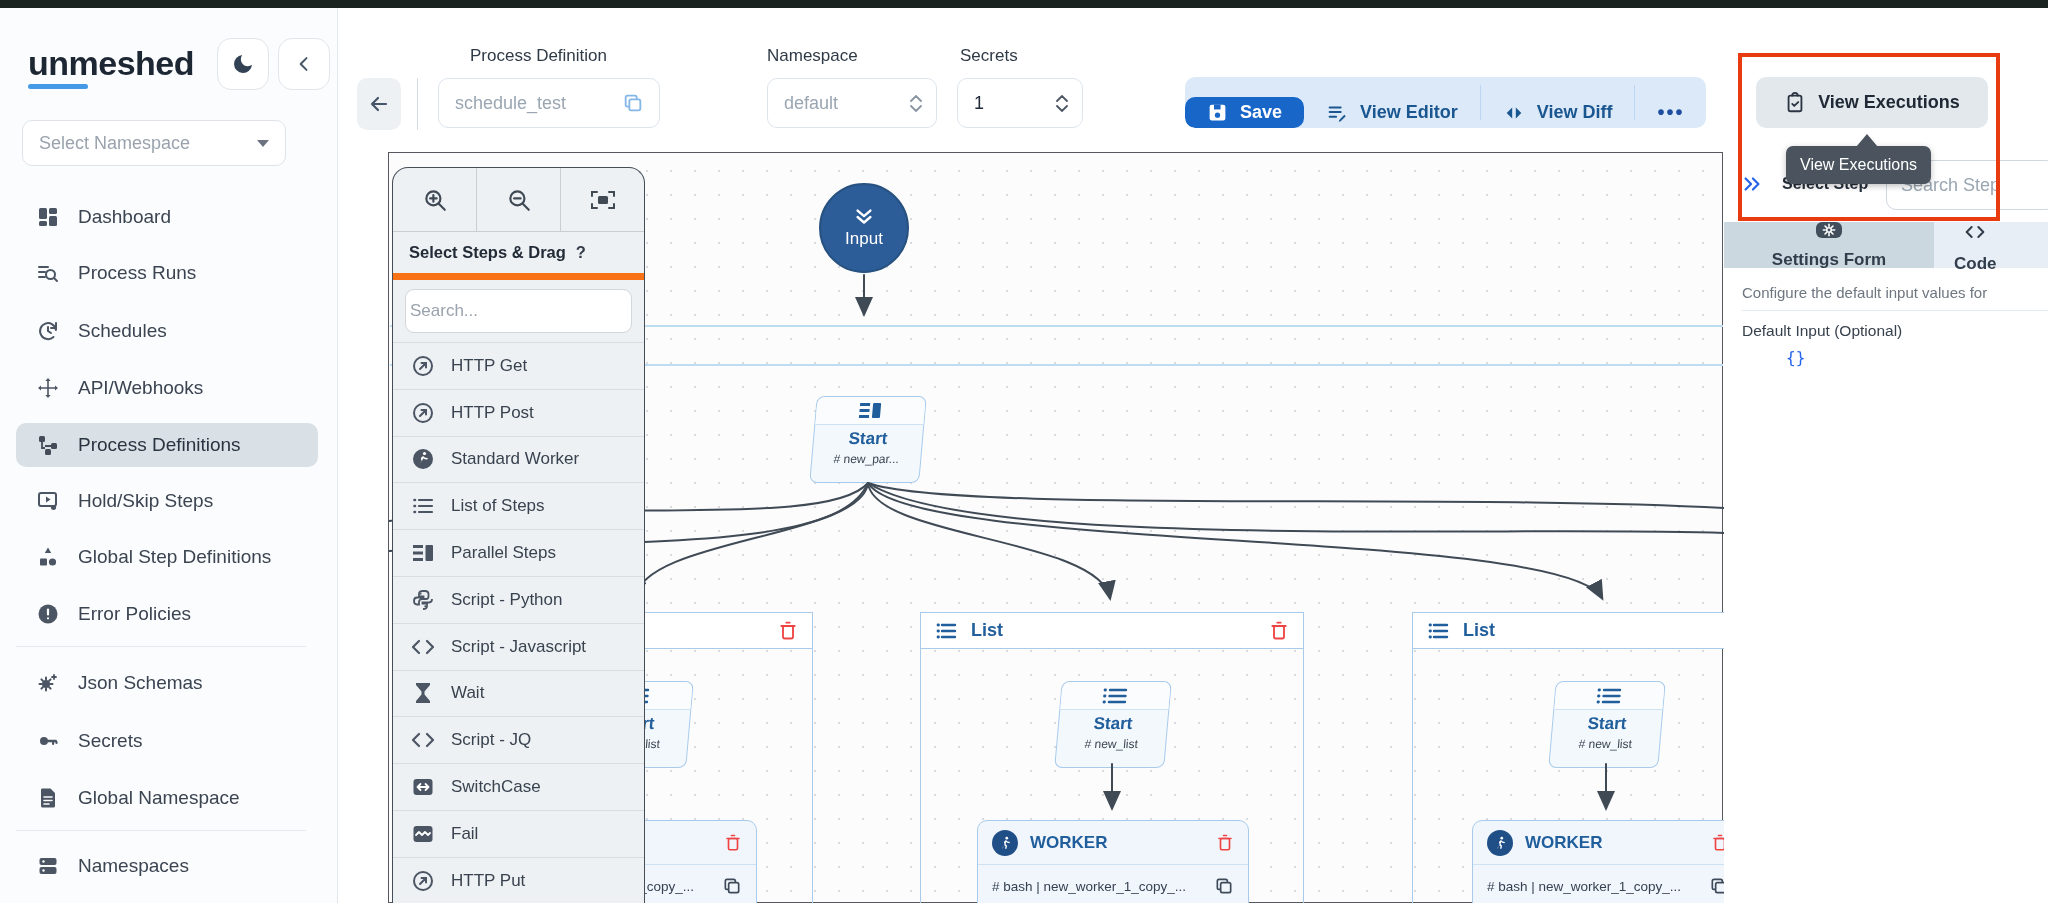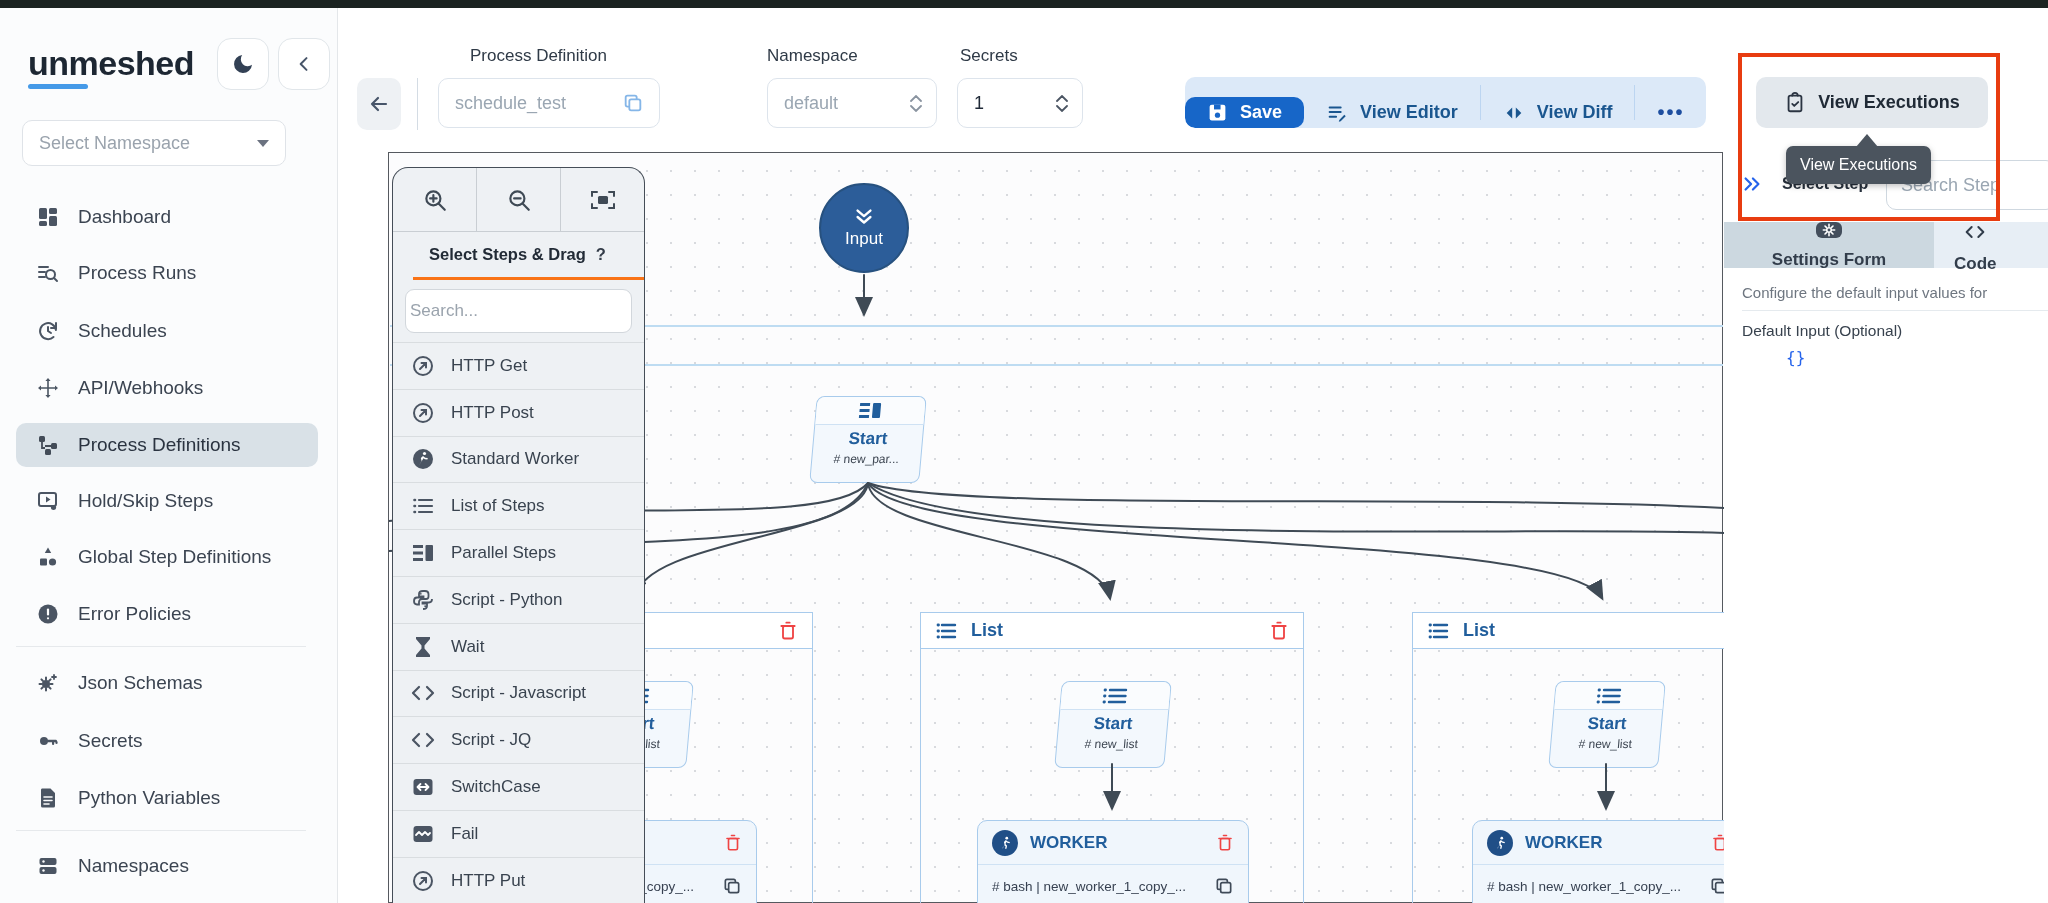--- a/index.html
+++ b/index.html
@@ -65,21 +65,21 @@
   .w-title { font-size:17px; font-weight:bold; color:#215e9c; }
   .w-foot { height:42px; display:flex; align-items:center; gap:10px; padding:0 14px; font-size:13.5px; color:#374151; white-space:nowrap; overflow:hidden; }
   .w-foot .copy { margin-left:auto; cursor:pointer; display:flex; }
   .runner-circle { width:26px; height:26px; border-radius:50%; background:#204f87; display:flex; align-items:center; justify-content:center; flex:0 0 26px; }
 
   
   .palette { left:392px; top:167px; width:253px; height:736px; background:#eef1f4; border:1.5px solid #454d57; border-bottom:none; border-radius:16px 16px 0 0; z-index:5; overflow:hidden; }
   .pal-zoomrow { height:64px; display:flex; align-items:stretch; border-bottom:1px solid #c9ced3; }
   .pal-zbtn { flex:1; display:flex; align-items:center; justify-content:center; cursor:pointer; }
   .pal-zbtn + .pal-zbtn { border-left:1px solid #c9ced3; }
-  .pal-title { height:48px; display:flex; align-items:center; gap:10px; padding:0 16px; font-size:16.5px; font-weight:600; color:#222b36; border-bottom:3px solid #f97316;margin-left:20px; }
+  .pal-title { height:48px; display:flex; align-items:center; gap:10px; padding:0 16px; font-size:16.5px; font-weight:600; color:#222b36; border-bottom:7px solid #f97316; }
   .pal-q { font-weight:bold; color:#333c48; }
   .pal-search-wrap { padding:9px 12px; }
   .pal-search { width:100%; height:44px; border:1.5px solid #d2d7dc; border-radius:9px; background:#ffffff; padding:0 4px; font-size:17px; color:#3a4350; outline:none; font-family:"Liberation Sans",sans-serif; }
   .pal-search::placeholder { color:#9aa3ad; }
   .p-item { height:46.8px; display:flex; align-items:center; gap:16px; padding-left:18px; font-size:17px; color:#39434f; border-top:1px solid #d9dde0; cursor:grab; }
   .p-item .picon { width:24px; height:24px; flex:0 0 24px; display:flex; align-items:center; justify-content:center; }
 
   
   .inspector { left:1724px; top:152px; width:324px; height:751px; background:#ffffff; z-index:4; }
   .insp-row1 { position:absolute; left:0; top:0; width:324px; height:64px; display:flex; align-items:center; }
@@ -230,21 +230,21 @@
         </span>
       <span>Secrets</span>
     </div>
     <div class="abs menu-item" style="top:768px;">
       <span class="micon">
           <svg width="24" height="24" viewBox="0 0 24 24">
             <path d="M6 2.5h8.5L19 7v13a1.5 1.5 0 0 1-1.5 1.5h-11A1.5 1.5 0 0 1 5 20V4a1.5 1.5 0 0 1 1-1.5z" fill="#4b5563"></path>
             <path d="M8 11h8M8 14.5h8M8 18h5" stroke="#fbfcfd" stroke-width="1.6" stroke-linecap="round"></path>
           </svg>
         </span>
-      <span>Python Variables</span>
+      <span>Global Namespace</span>
     </div>
     <div class="abs side-div" style="top:822px;"></div>
     <div class="abs menu-item" style="top:836px;">
       <span class="micon">
           <svg width="24" height="24" viewBox="0 0 24 24" fill="#4b5563">
             <rect x="3.5" y="4" width="17" height="7" rx="2"></rect>
             <rect x="3.5" y="13" width="17" height="7" rx="2"></rect>
             <circle cx="7.5" cy="7.5" r="1.2" fill="#fbfcfd"></circle>
             <circle cx="7.5" cy="16.5" r="1.2" fill="#fbfcfd"></circle>
           </svg>
@@ -643,33 +643,33 @@
             <path d="M12 3c-3 0-4 1.2-4 3v2.5h4.5v1H6c-1.8 0-3 1-3 3.5S4.2 16.5 6 16.5h2V14c0-1.6 1.4-3 3-3h4c1.4 0 2.5-1.1 2.5-2.5V6c0-1.8-1.5-3-3.5-3h-2z"></path>
             <path d="M12 21c3 0 4-1.2 4-3v-2.5h-4.5v-1H18c1.8 0 3-1 3-3.5"></path>
             <circle cx="9.8" cy="5.8" r=".9" fill="#4b5563" stroke="none"></circle>
             <circle cx="14.2" cy="18.2" r=".9" fill="#4b5563" stroke="none"></circle>
           </svg>
         </span>
       <span>Script - Python</span>
     </div>
     <div class="p-item">
       <span class="picon">
+          <svg width="24" height="24" viewBox="0 0 24 24" fill="none" stroke="#4b5563" stroke-width="2.2" stroke-linecap="round" stroke-linejoin="round">
+            <path d="M8 6l-6 6 6 6M16 6l6 6-6 6"></path>
+          </svg>
+        </span>
+      <span>Script - Javascript</span>
+    </div>
+    <div class="p-item">
+      <span class="picon">
           <svg width="24" height="24" viewBox="0 0 24 24" fill="#4b5563">
             <path d="M5 2h14v2l-5.5 6.5v3L19 20v2H5v-2l5.5-6.5v-3L5 4z"></path>
           </svg>
         </span>
       <span>Wait</span>
-    </div>
-    <div class="p-item">
-      <span class="picon">
-          <svg width="24" height="24" viewBox="0 0 24 24" fill="none" stroke="#4b5563" stroke-width="2.2" stroke-linecap="round" stroke-linejoin="round">
-            <path d="M8 6l-6 6 6 6M16 6l6 6-6 6"></path>
-          </svg>
-        </span>
-      <span>Script - Javascript</span>
     </div>
     <div class="p-item">
       <span class="picon">
           <svg width="24" height="24" viewBox="0 0 24 24" fill="none" stroke="#4b5563" stroke-width="2.2" stroke-linecap="round" stroke-linejoin="round">
             <path d="M8 6l-6 6 6 6M16 6l6 6-6 6"></path>
           </svg>
         </span>
       <span>Script - JQ</span>
     </div>
     <div class="p-item">

